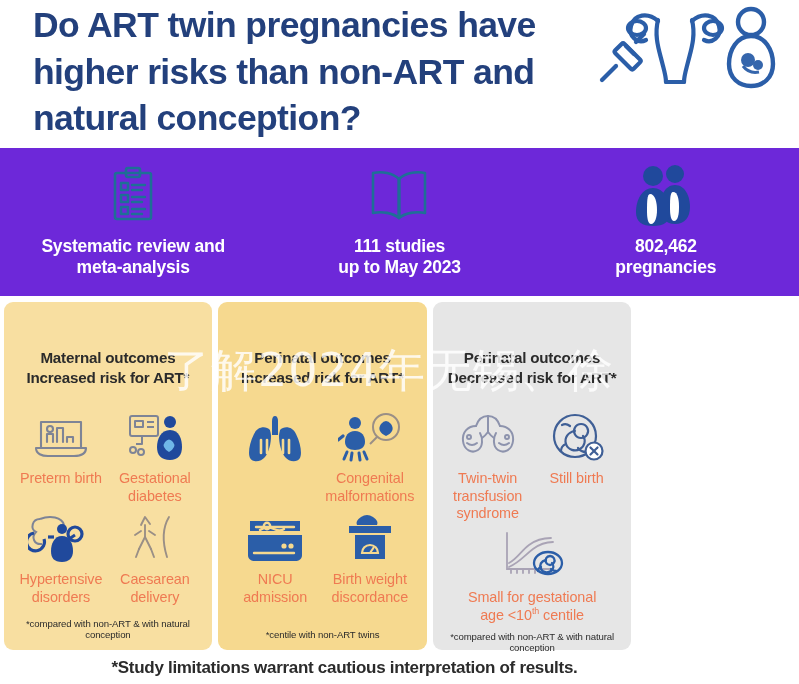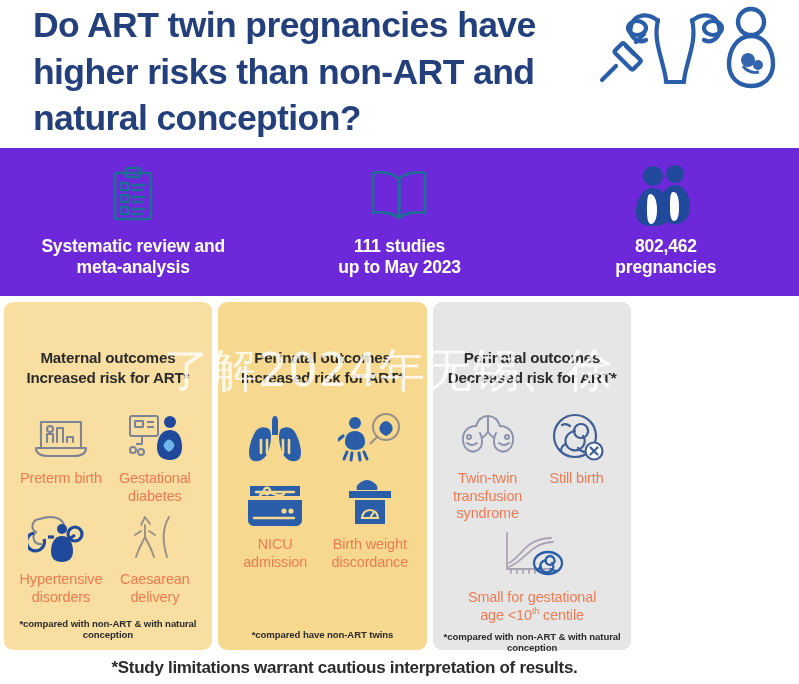--- a/index.html
+++ b/index.html
@@ -122,21 +122,21 @@
     font-size:14.4px;
     color:#ef7a52;
     line-height:1.22;
     font-weight:normal;
     letter-spacing:-0.1px;
   }
   .panel.p3 .cell-label{color:#ef7a52;}
   .foot-note{
     text-align:center;
     font-size:9.6px;
-    font-weight:bold;
+    font-weight:normal;
     color:#2b2b2b;
     margin-top:auto;
     padding-bottom:2px;
     letter-spacing:-0.1px;
   }
   sup{font-size:0.62em;vertical-align:super;}
 
   
   .bottom{
     position:absolute;
@@ -387,20 +387,21 @@
                 <path d="M9 40 l-3 7 M14 41 l-1 7 M21 41 l1 7 M26 40 l3 7" stroke="#2b5ea8" stroke-width="3" fill="none" stroke-linecap="round"></path>
                 <path d="M5 24 l-5 4" stroke="#2b5ea8" stroke-width="3.2" fill="none" stroke-linecap="round"></path>
               </g>
               <g fill="none" stroke="#9a8f86" stroke-width="2">
                 <circle cx="48" cy="15" r="13"></circle>
                 <path d="M39 25 l-7 7"></path>
               </g>
               <path d="M43 12 q5 -6 10 0 q5 7 -5 12 q-10 -5 -5 -12 Z" fill="#2b5ea8"></path>
             </svg>
           </div>
+          <div class="cell-label">Congenital<br>malformations</div>
         </div>
 
         <div class="cell">
           <div class="cell-ico">
             <svg width="58" height="48" viewBox="0 0 58 48">
               <g fill="#2b5ea8">
                 <path d="M4 6 h50 v10 h-50 Z"></path>
                 <path d="M2 20 h54 v20 c0 4 -3 6 -7 6 h-40 c-4 0 -7 -2 -7 -6 Z"></path>
               </g>
               <g fill="none" stroke="#f6d98f" stroke-width="2.4" stroke-linecap="round">
@@ -426,21 +427,21 @@
               </g>
               <g fill="none" stroke="#f6d98f" stroke-width="2.2">
                 <path d="M21 40 a8 8 0 0 1 16 0 Z"></path>
                 <path d="M29 40 l4 -6"></path>
               </g>
             </svg>
           </div>
           <div class="cell-label">Birth weight<br>discordance</div>
         </div>
       </div>
-      <div class="foot-note">*compared have non-ART twins</div>
+      <div class="foot-note">*centile with non-ART twins</div>
     </div>
 
     <div class="panel p3">
       <div class="panel-title">
         Perinatal outcomes<br>Decreased risk for ART*
       </div>
       <div class="grid">
 
         <div class="cell">
           <div class="cell-ico">

